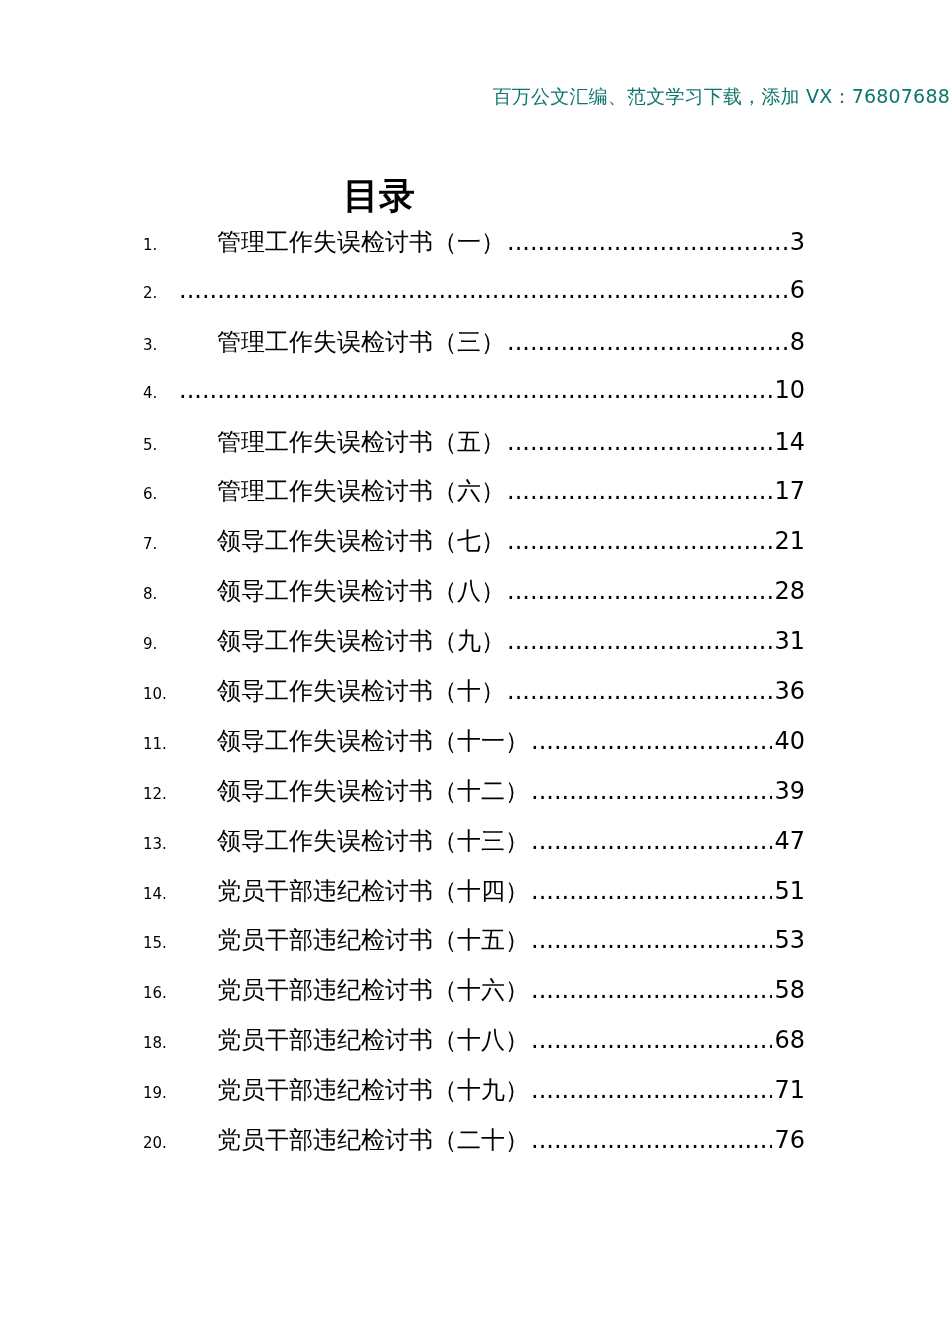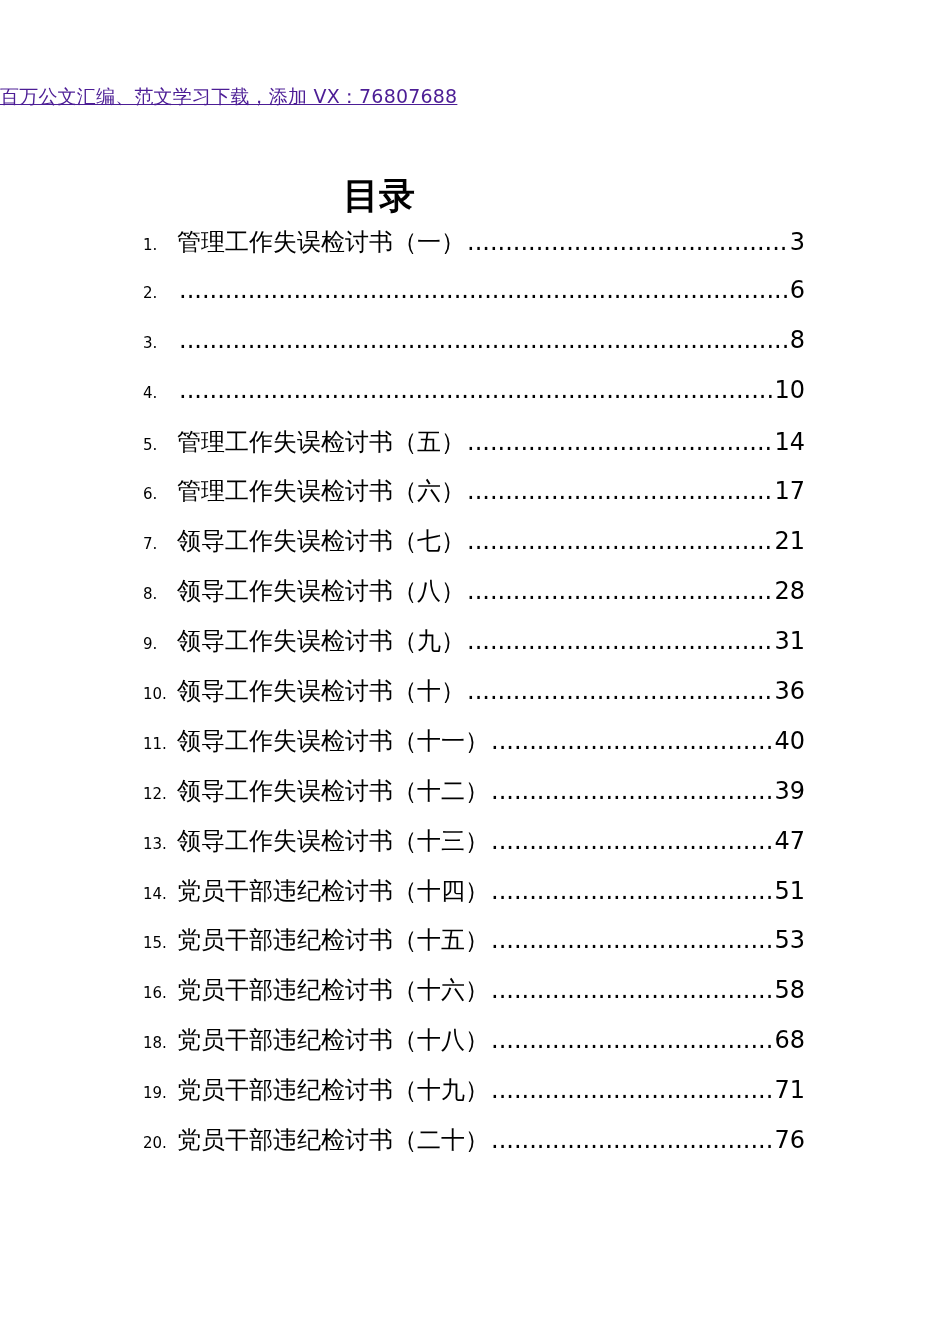--- a/index.html
+++ b/index.html
@@ -1,25 +1,25 @@
 <!DOCTYPE html>
 <html><head>
 <meta charset="utf-8">
 <style>
   html, body { margin: 0; padding: 0; background: #ffffff; }
   body { width: 950px; height: 1344px; position: relative; overflow: hidden;
          font-family: "DejaVu Sans", "Liberation Sans", sans-serif; color: #000; }
-  .banner { position: absolute; top: 84px; left: 0; width: 950px; text-align: left;
-            font-size: 19px; color: #4c1d95; letter-spacing: 0.2px; text-decoration: underline; }
+  .banner { position: absolute; top: 84px; left: 0; width: 950px; text-align: right;
+            font-size: 19px; color: #0f766e; letter-spacing: 0.2px; }
   .title { position: absolute; top: 172px; left: 0; width: 758px; text-align: center;
            font-size: 36px; font-weight: bold; }
   .toc { position: absolute; top: 226px; left: 143px; width: 662px; }
   .row { height: 49.9px; display: flex; align-items: baseline; white-space: nowrap; }
   .num { font-size: 15px; width: 34px; flex: none; }
-  .text { font-size: 24px; flex: none; }
+  .text { font-size: 24px; flex: none; margin-left: 40px; }
   .dots { flex: 1 1 auto; overflow: hidden; font-size: 24px; margin: 0 2px;
           letter-spacing: 0; }
   .dots::before { content: "................................................................................................................................"; }
   .page { font-size: 24px; flex: none; text-align: right; }
 </style>
 </head>
 <body>
 
 <div class="banner">百万公文汇编、范文学习下载，添加 VX：76807688</div>
 <div class="title">目录</div>
@@ -31,20 +31,21 @@
       <span class="dots"></span>
       <span class="page">3</span>
     </div>
   <div class="row">
       <span class="num">2.</span>
       <span class="dots"></span>
       <span class="page">6</span>
     </div>
   <div class="row">
       <span class="num">3.</span>
+      <span class="text">管理工作失误检讨书（三）</span>
       <span class="dots"></span>
       <span class="page">8</span>
     </div>
   <div class="row">
       <span class="num">4.</span>
       <span class="dots"></span>
       <span class="page">10</span>
     </div>
   <div class="row">
       <span class="num">5.</span>

